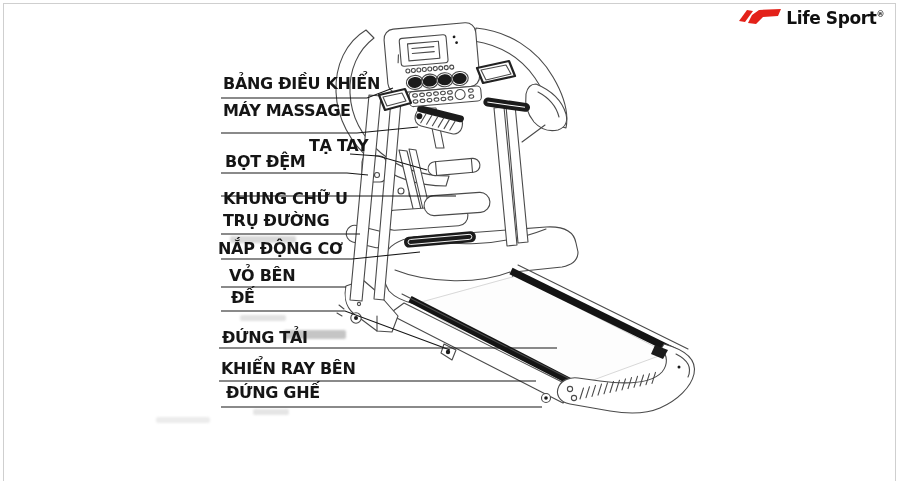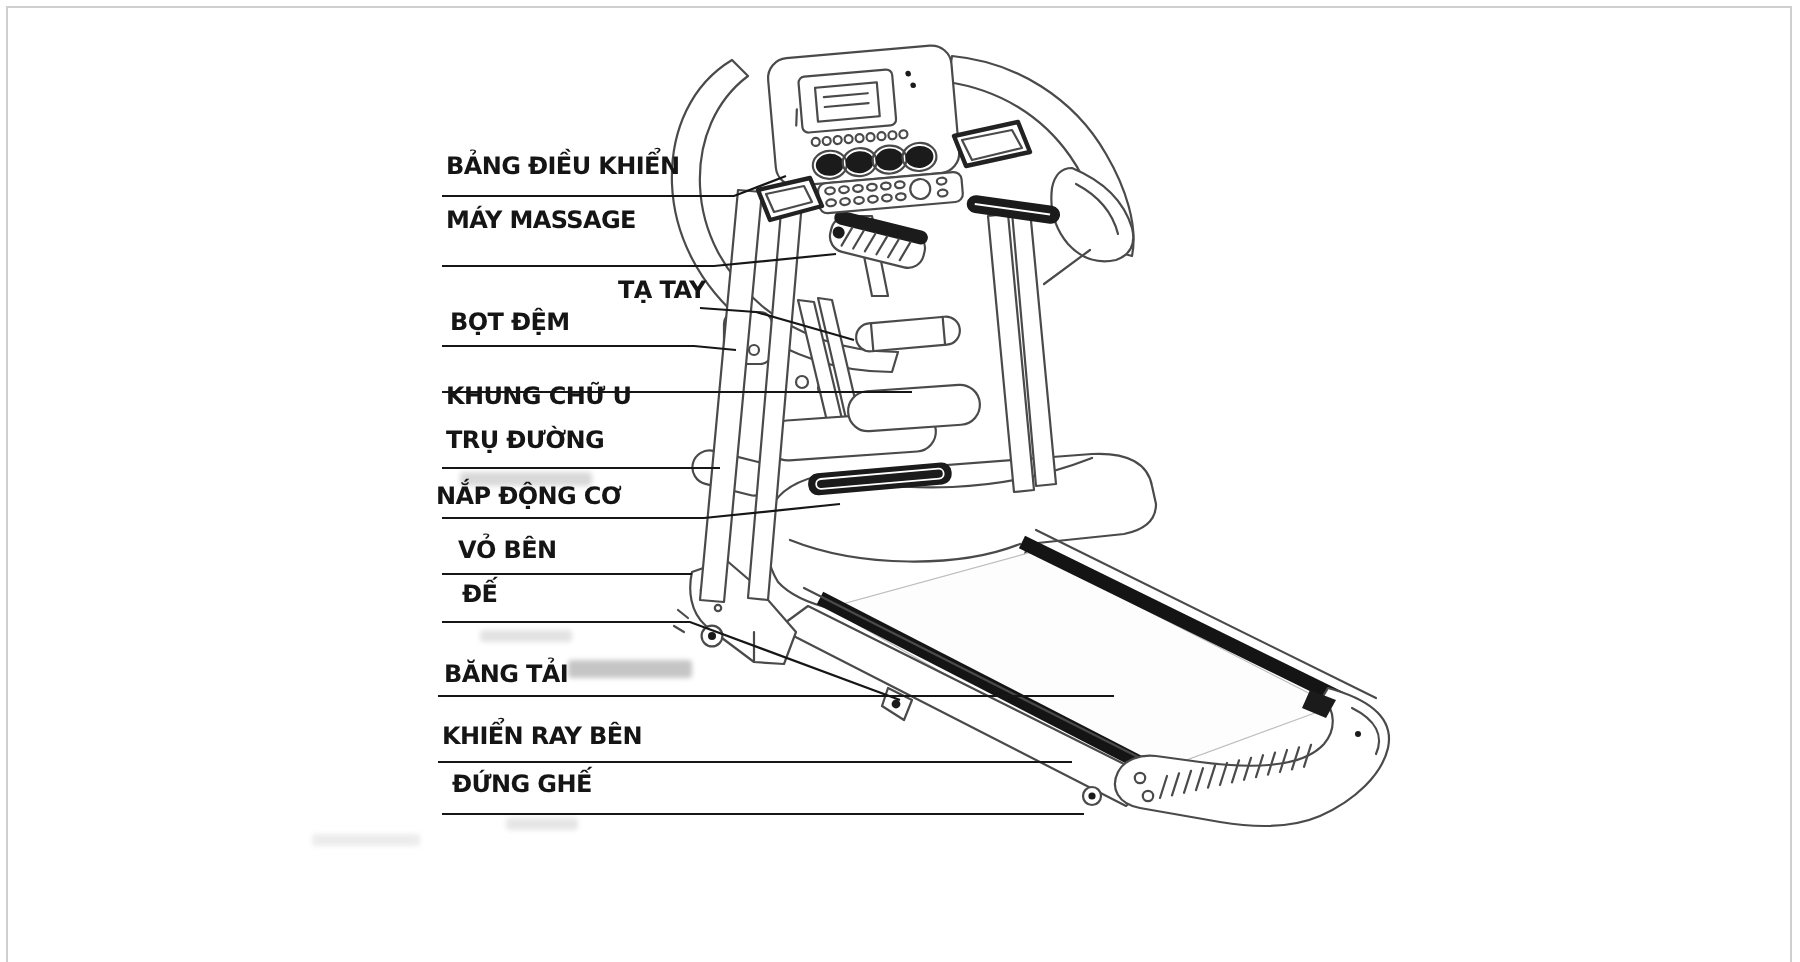--- a/index.html
+++ b/index.html
@@ -3,21 +3,21 @@
 <meta charset="utf-8">
 <style>
   html,body{margin:0;padding:0;background:#fff;}
   #stage{position:relative;width:900px;height:481px;background:#fff;overflow:hidden;
          font-family:"DejaVu Sans","Liberation Sans",sans-serif;}
   .frame{position:absolute;left:3px;top:3px;right:4px;bottom:0;
          border-left:1px solid #cfcfcf;border-top:1px solid #cfcfcf;border-right:1px solid #cfcfcf;}
   .logo{position:absolute;top:6px;right:16px;display:flex;align-items:center;gap:4px;}
   .brand{font-weight:bold;font-size:17px;letter-spacing:-0.4px;color:#101010;white-space:nowrap;}
   .brand sup{font-size:8px;font-weight:bold;}
-  .lbl{position:absolute;font-size:12px;font-weight:bold;color:#151515;
+  .lbl{position:absolute;font-size:16px;font-weight:bold;color:#151515;
        letter-spacing:-0.3px;white-space:nowrap;line-height:13px;}
   .ghost{position:absolute;border-radius:2px;filter:blur(1.2px);}
   .g1{left:230px;top:236px;width:66px;height:7px;background:#8d8d8d;opacity:.33;}
   .g2{left:284px;top:330px;width:62px;height:9px;background:#777;opacity:.42;}
   .g3{left:240px;top:315px;width:46px;height:6px;background:#999;opacity:.28;}
   .g4{left:253px;top:409px;width:36px;height:6px;background:#999;opacity:.25;}
   .g5{left:156px;top:417px;width:54px;height:6px;background:#aaa;opacity:.22;}
   svg.art{position:absolute;left:0;top:0;}
   svg.art *{vector-effect:none;}
   .ln{stroke:#4a4a4a;stroke-width:1.1;fill:none;stroke-linejoin:round;stroke-linecap:round;}
@@ -238,17 +238,24 @@
 
   <div class="lbl" style="left:223px;top:77px">BẢNG ĐIỀU KHIỂN</div>
   <div class="lbl" style="left:223px;top:104px">MÁY MASSAGE</div>
   <div class="lbl" style="left:309px;top:139px">TẠ TAY</div>
   <div class="lbl" style="left:225px;top:155px">BỌT ĐỆM</div>
   <div class="lbl" style="left:223px;top:192px">KHUNG CHỮ U</div>
   <div class="lbl" style="left:223px;top:214px">TRỤ ĐƯỜNG</div>
   <div class="lbl" style="left:218px;top:242px">NẮP ĐỘNG CƠ</div>
   <div class="lbl" style="left:229px;top:269px">VỎ BÊN</div>
   <div class="lbl" style="left:231px;top:291px">ĐẾ</div>
-  <div class="lbl" style="left:222px;top:331px">BĂNG TẢI</div>
+  <div class="lbl" style="left:222px;top:331px">ĐỨNG TẢI</div>
   <div class="lbl" style="left:221px;top:362px">KHIỂN RAY BÊN</div>
   <div class="lbl" style="left:226px;top:386px">ĐỨNG GHẾ</div>
 
+  <div class="logo">
+    <svg width="44" height="24" viewBox="0 0 44 24">
+      <polygon points="1,15 9,4 15,5 7,16" fill="#e32119"></polygon>
+      <polygon points="10,17 14,9 21,4 43,3 40,10 25,11 18,18" fill="#e32119"></polygon>
+    </svg>
+    <span class="brand"><span>Life Sport</span><sup>®</sup></span>
+  </div>
 </div>
 
 </body></html>

